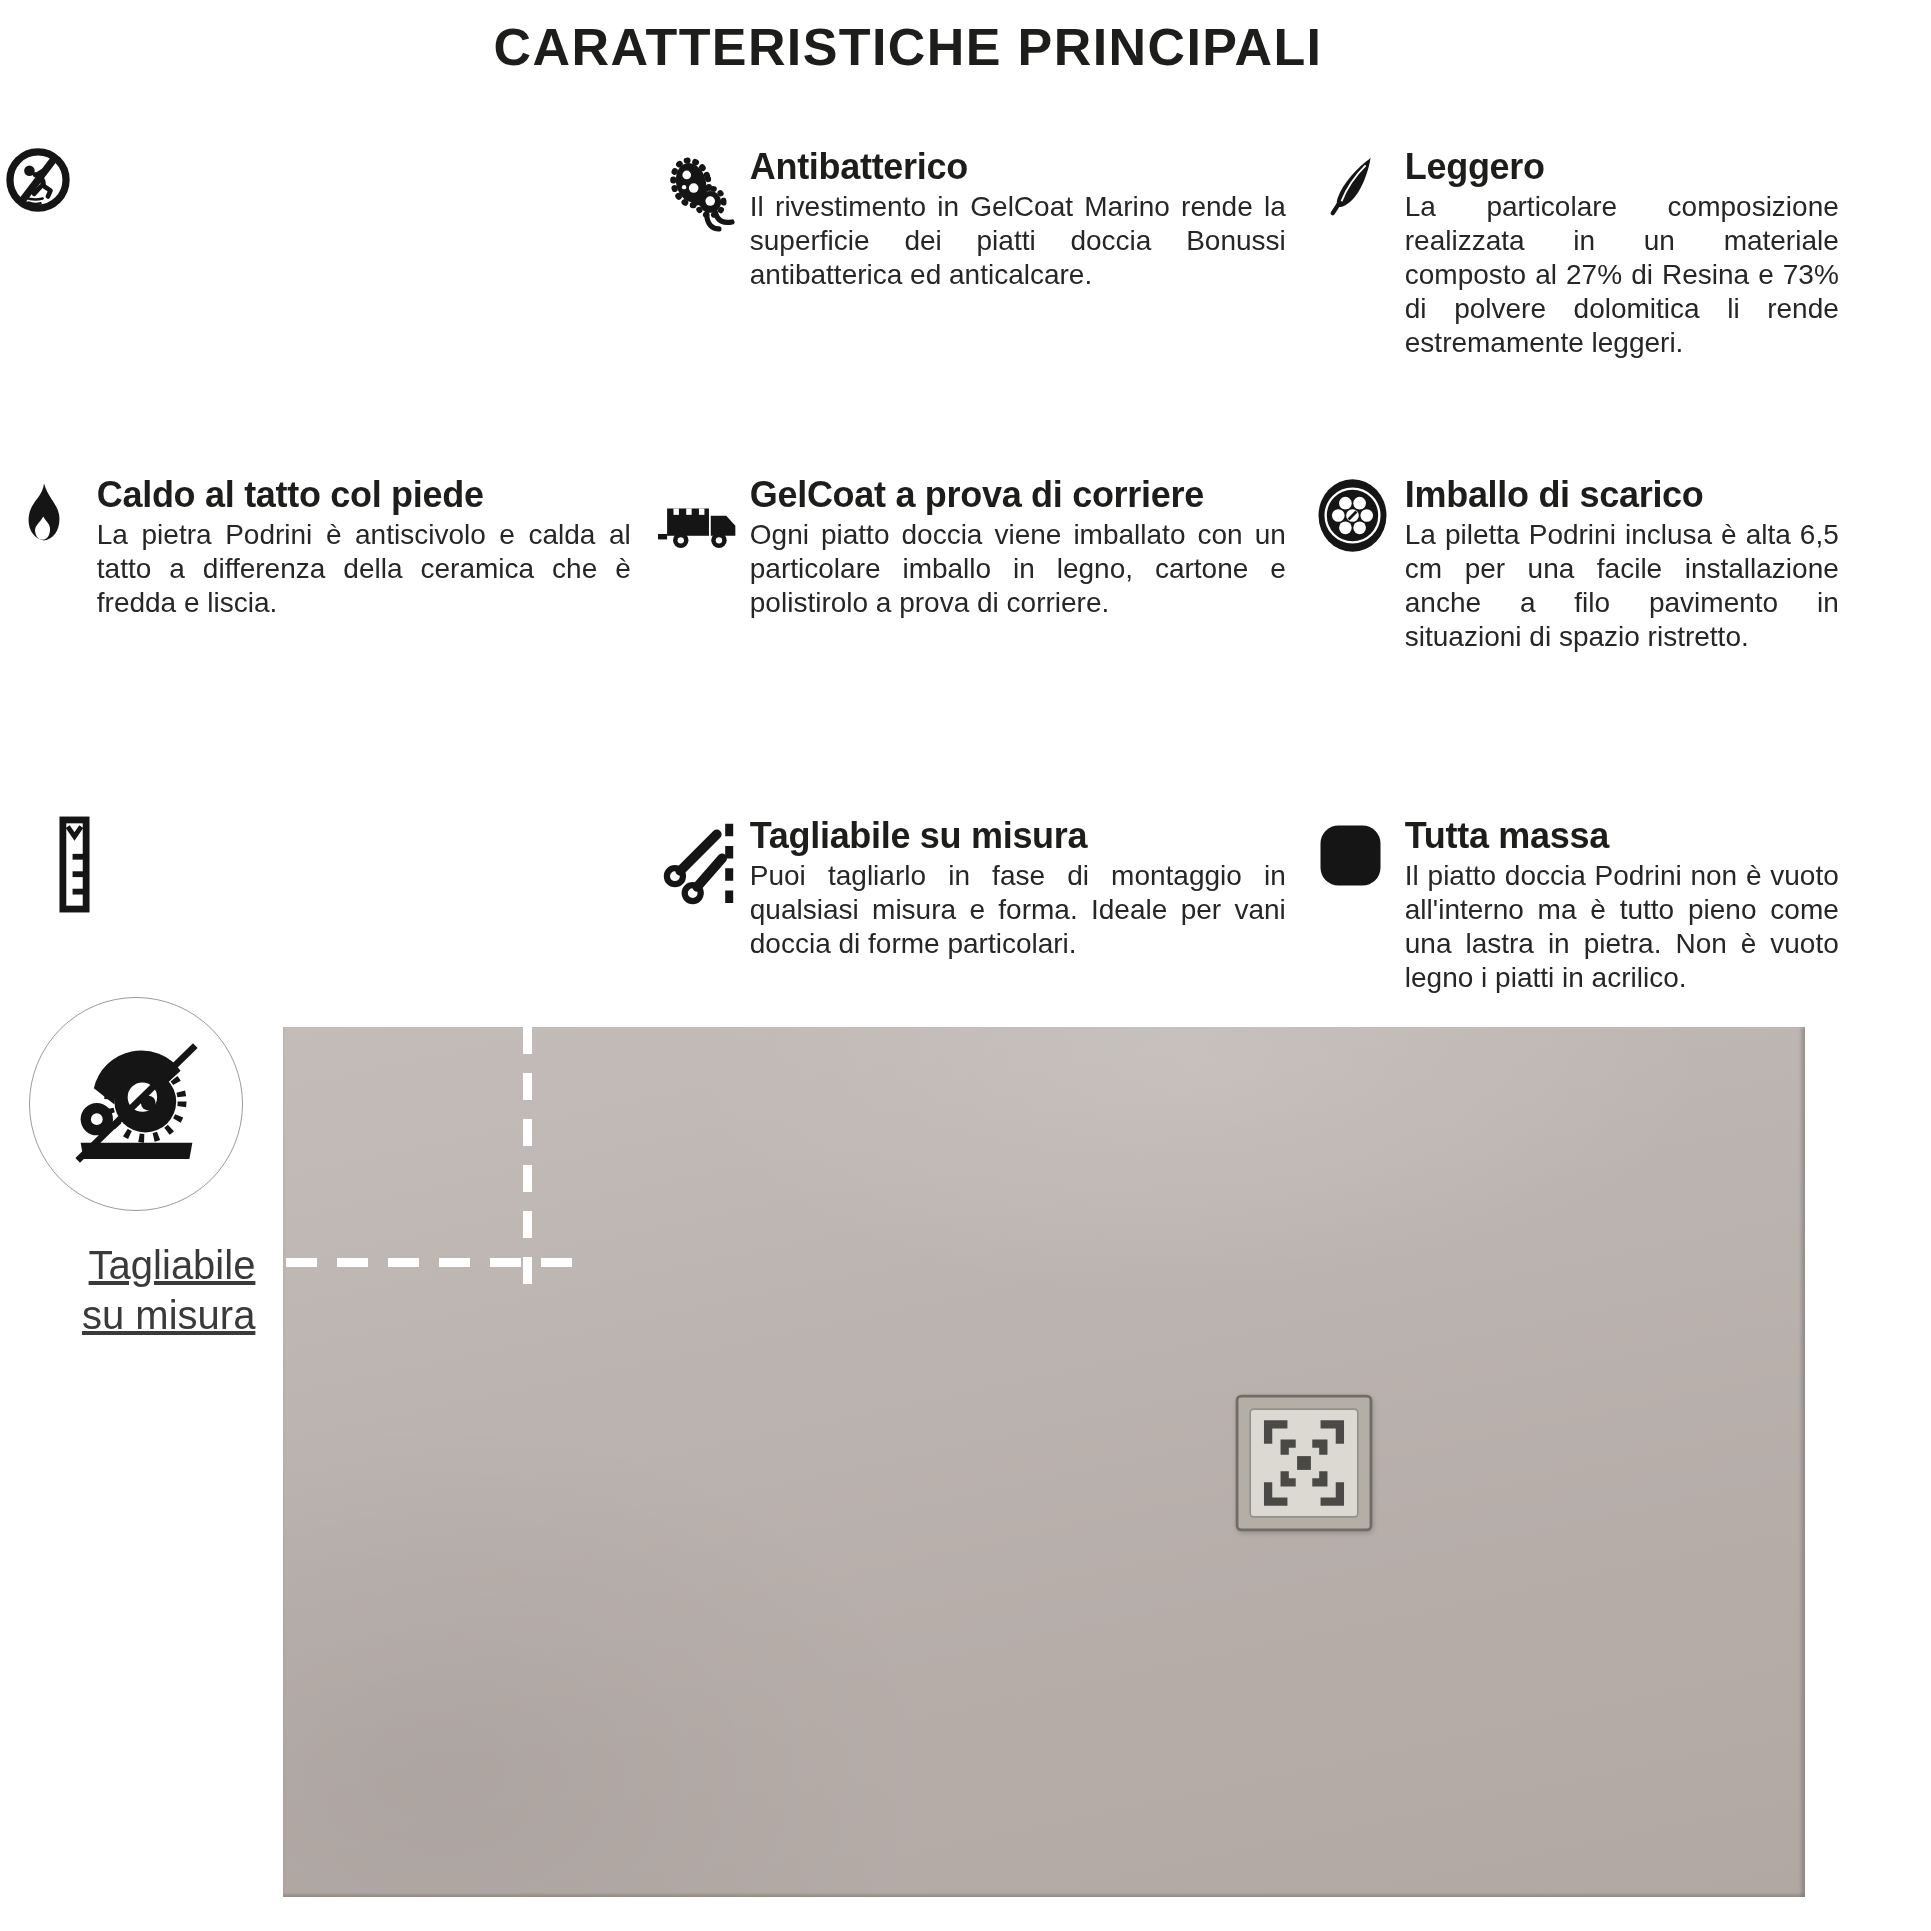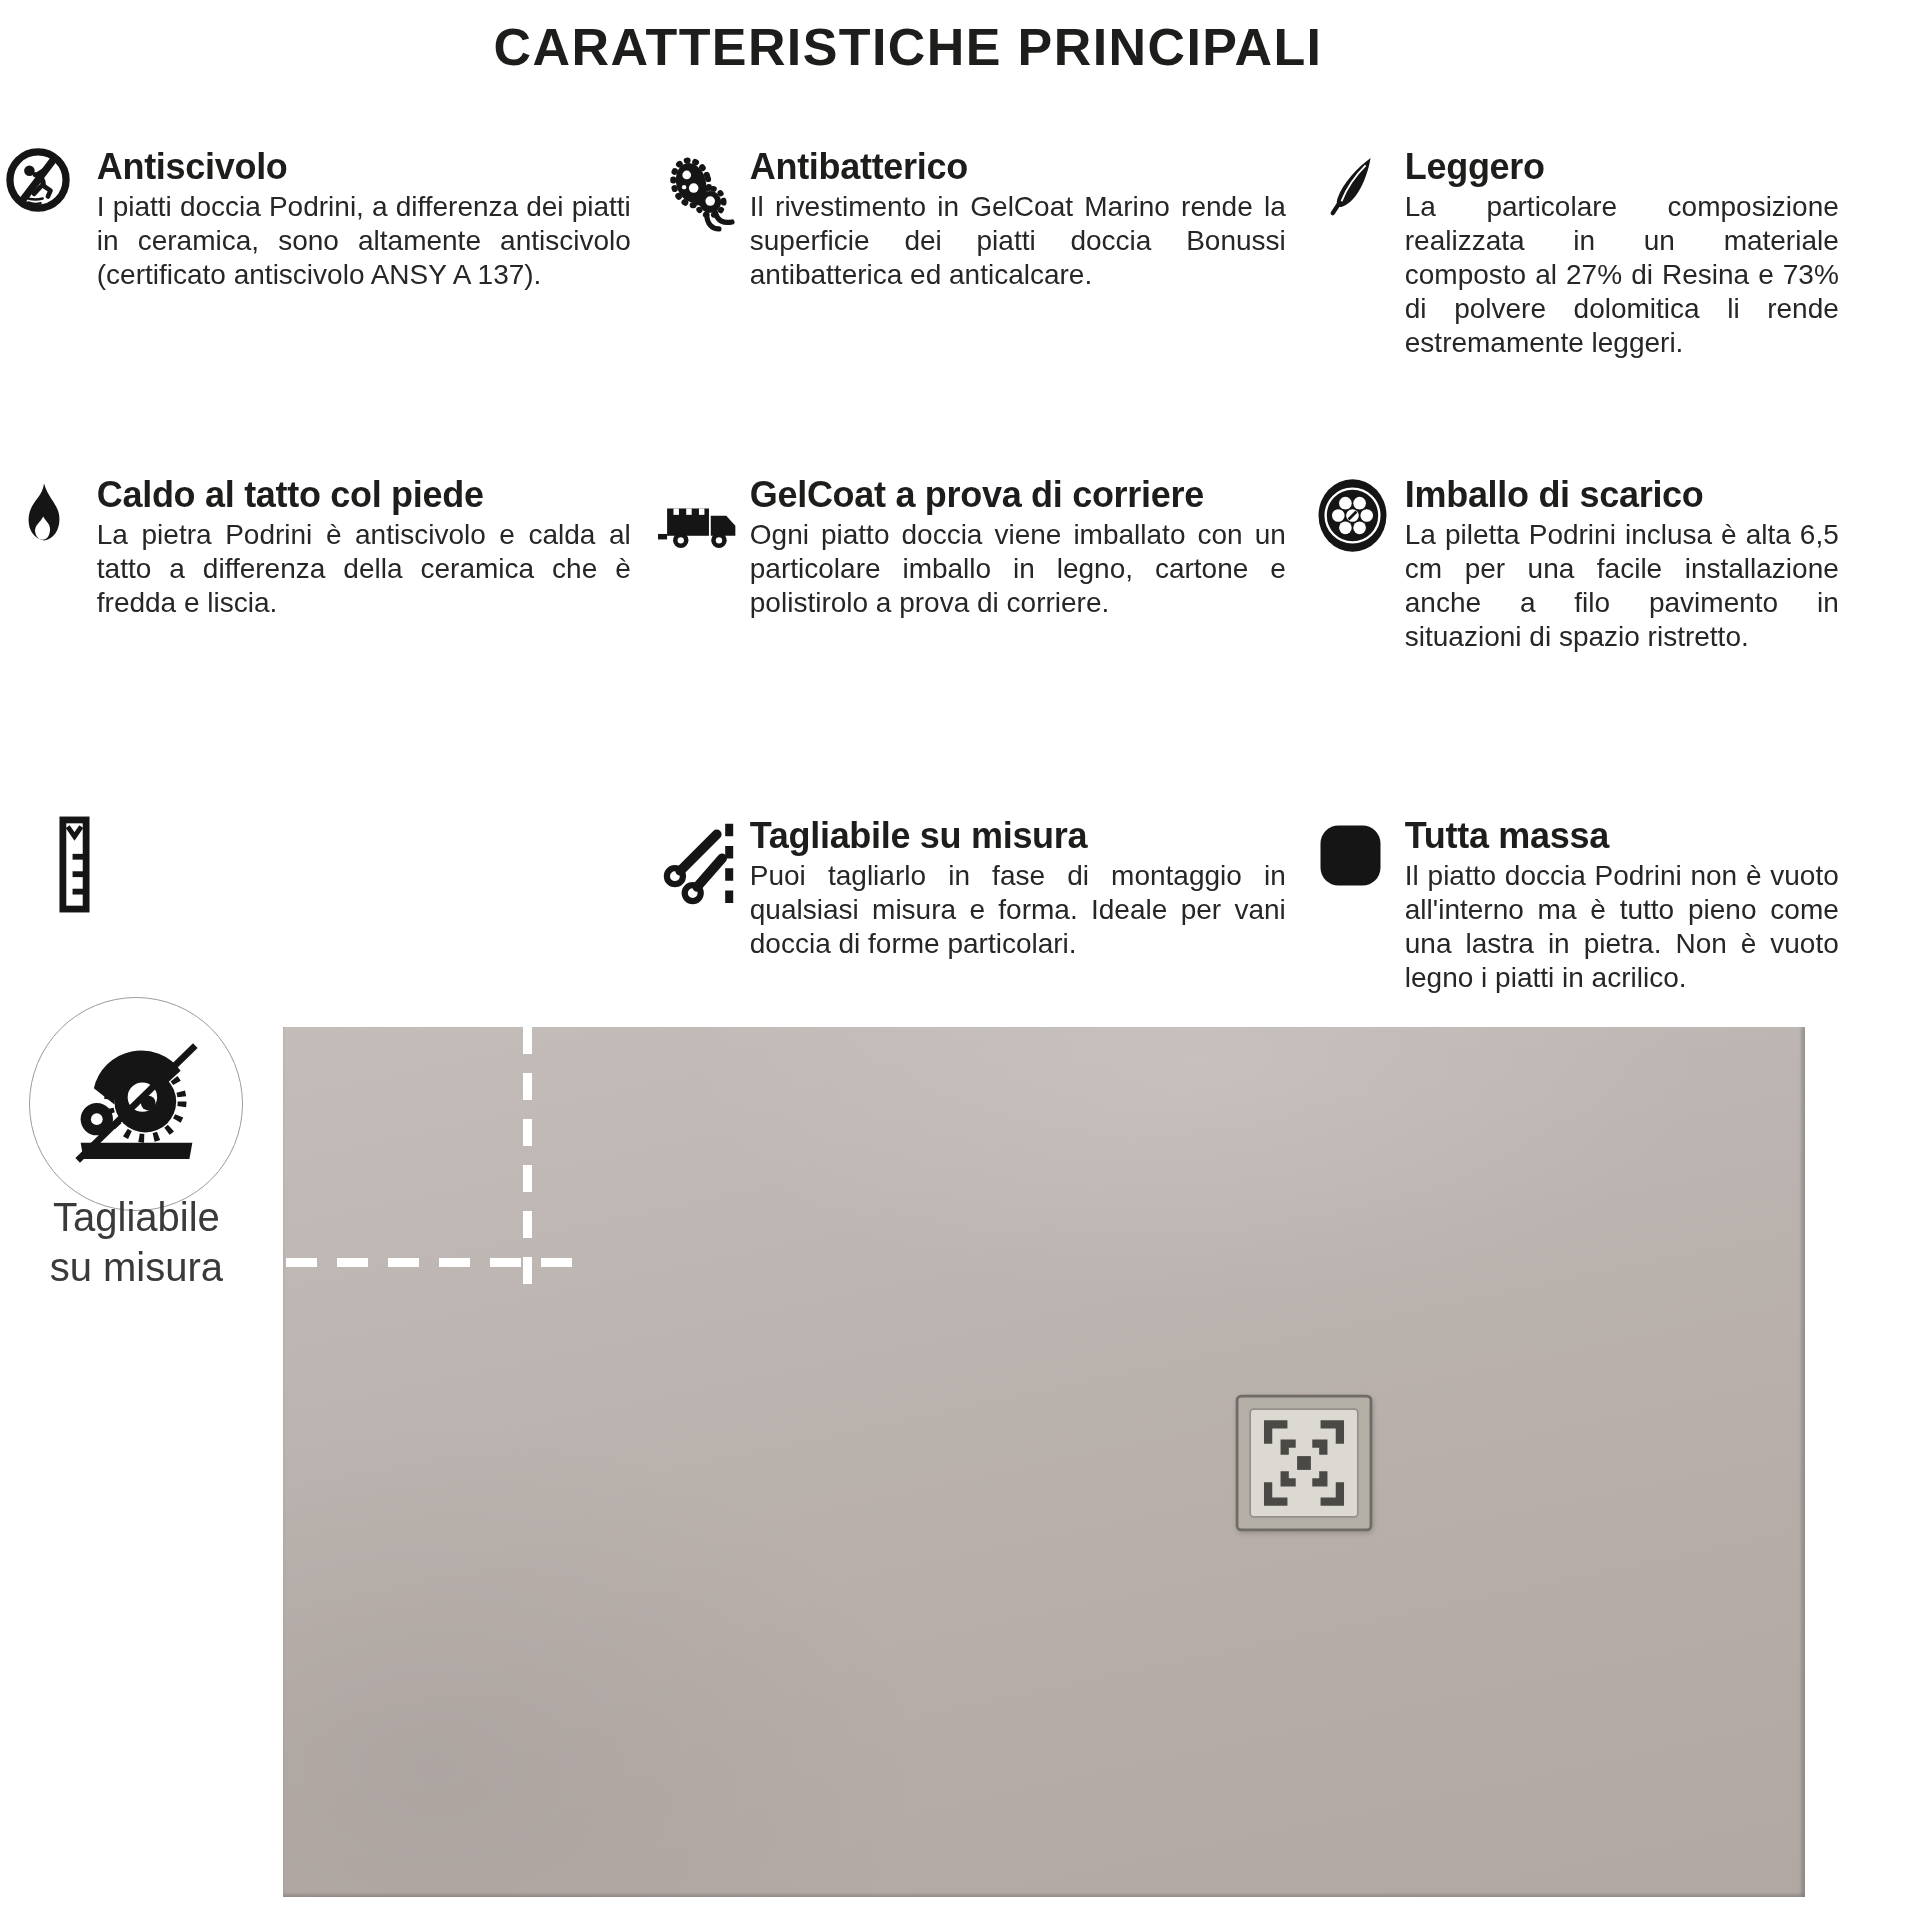--- a/index.html
+++ b/index.html
@@ -22,22 +22,22 @@
   .feature-text h2{margin:0 0 3.9px;font-size:36px;line-height:39px;font-weight:700;color:var(--title-text,#1d1d1b);letter-spacing:-0.3px;}
   .feature-text p{margin:0;font-size:28px;line-height:34px;text-align:justify;color:var(--body-text,#262626);}
   svg{display:block;}
   
   .badge-circle{
     position:absolute;left:29px;top:997px;width:214px;height:214px;border-radius:50%;
     border:1.9px solid var(--badge-border,#9b9b9b);box-sizing:border-box;
     display:flex;align-items:center;justify-content:center;background:#fff;color:var(--icon-black,#151515);
   }
   .badge-label{
-    position:absolute;left:17.4px;top:1192px;width:238px;text-align:center;
-    font-size:40px;line-height:50px;color:#3a3a3a;
+    position:absolute;left:17.4px;top:1240px;width:238px;text-align:right;
+    font-size:40px;line-height:50px;color:#3a3a3a;text-decoration:underline;
   }
   
   .photo{
     position:absolute;left:283px;top:1027px;width:1522px;height:870px;
     background:
       radial-gradient(869px 406px at 60% 4%, rgba(255,255,255,.12), transparent 60%),
       radial-gradient(772px 541px at 10% 85%, rgba(0,0,0,.05), transparent 65%),
       linear-gradient(168deg,#c3bcb8 0%, #bbb3af 38%, #b6ada9 68%, #b1a8a4 100%);
     box-shadow:inset -3.9px 0 2.9px rgba(80,74,70,.28), inset 0 -2.9px 2.9px rgba(80,74,70,.22), inset 0 1.9px 1.9px rgba(255,255,255,.18);
   }
@@ -64,24 +64,20 @@
         <circle cx="50" cy="50" r="42.5" fill="none" stroke="currentColor" stroke-width="11"></circle>
         <circle cx="37" cy="36" r="8" fill="currentColor"></circle>
         <path d="M46,42 C54,44 58,50 58,58" fill="none" stroke="currentColor" stroke-width="8" stroke-linecap="round"></path>
         <path d="M50,41 L63,33" fill="none" stroke="currentColor" stroke-width="7" stroke-linecap="round"></path>
         <path d="M57,58 L69,66 L65,75" fill="none" stroke="currentColor" stroke-width="7" stroke-linecap="round" stroke-linejoin="round"></path>
         <path d="M54,60 L44,71" fill="none" stroke="currentColor" stroke-width="7" stroke-linecap="round"></path>
         <path d="M30,76 q13,6 27,2" fill="none" stroke="currentColor" stroke-width="4" stroke-linecap="round"></path>
         <path d="M35,84 q10,4 19,1" fill="none" stroke="currentColor" stroke-width="3.5" stroke-linecap="round"></path>
         <path d="M76,16 L24,84" stroke="currentColor" stroke-width="11"></path>
       </svg>
-    </div>
-    <div class="feature-text">
-      <h2>Antiscivolo</h2>
-      <p>I piatti doccia Podrini, a differenza dei piatti in ceramica, sono altamente antiscivolo (certificato antiscivolo ANSY A 137).</p>
     </div>
   </div>
 
   <div class="feature">
     <div class="icon-box">
       <svg width="87" height="89" viewBox="0 0 100 100">
         <g transform="rotate(-15 38 40)">
           <ellipse cx="38" cy="40" rx="17" ry="23" fill="currentColor"></ellipse>
           <ellipse cx="38" cy="40" rx="20" ry="26" fill="none" stroke="currentColor" stroke-width="7" stroke-dasharray="1 9" stroke-linecap="round"></ellipse>
         </g>

